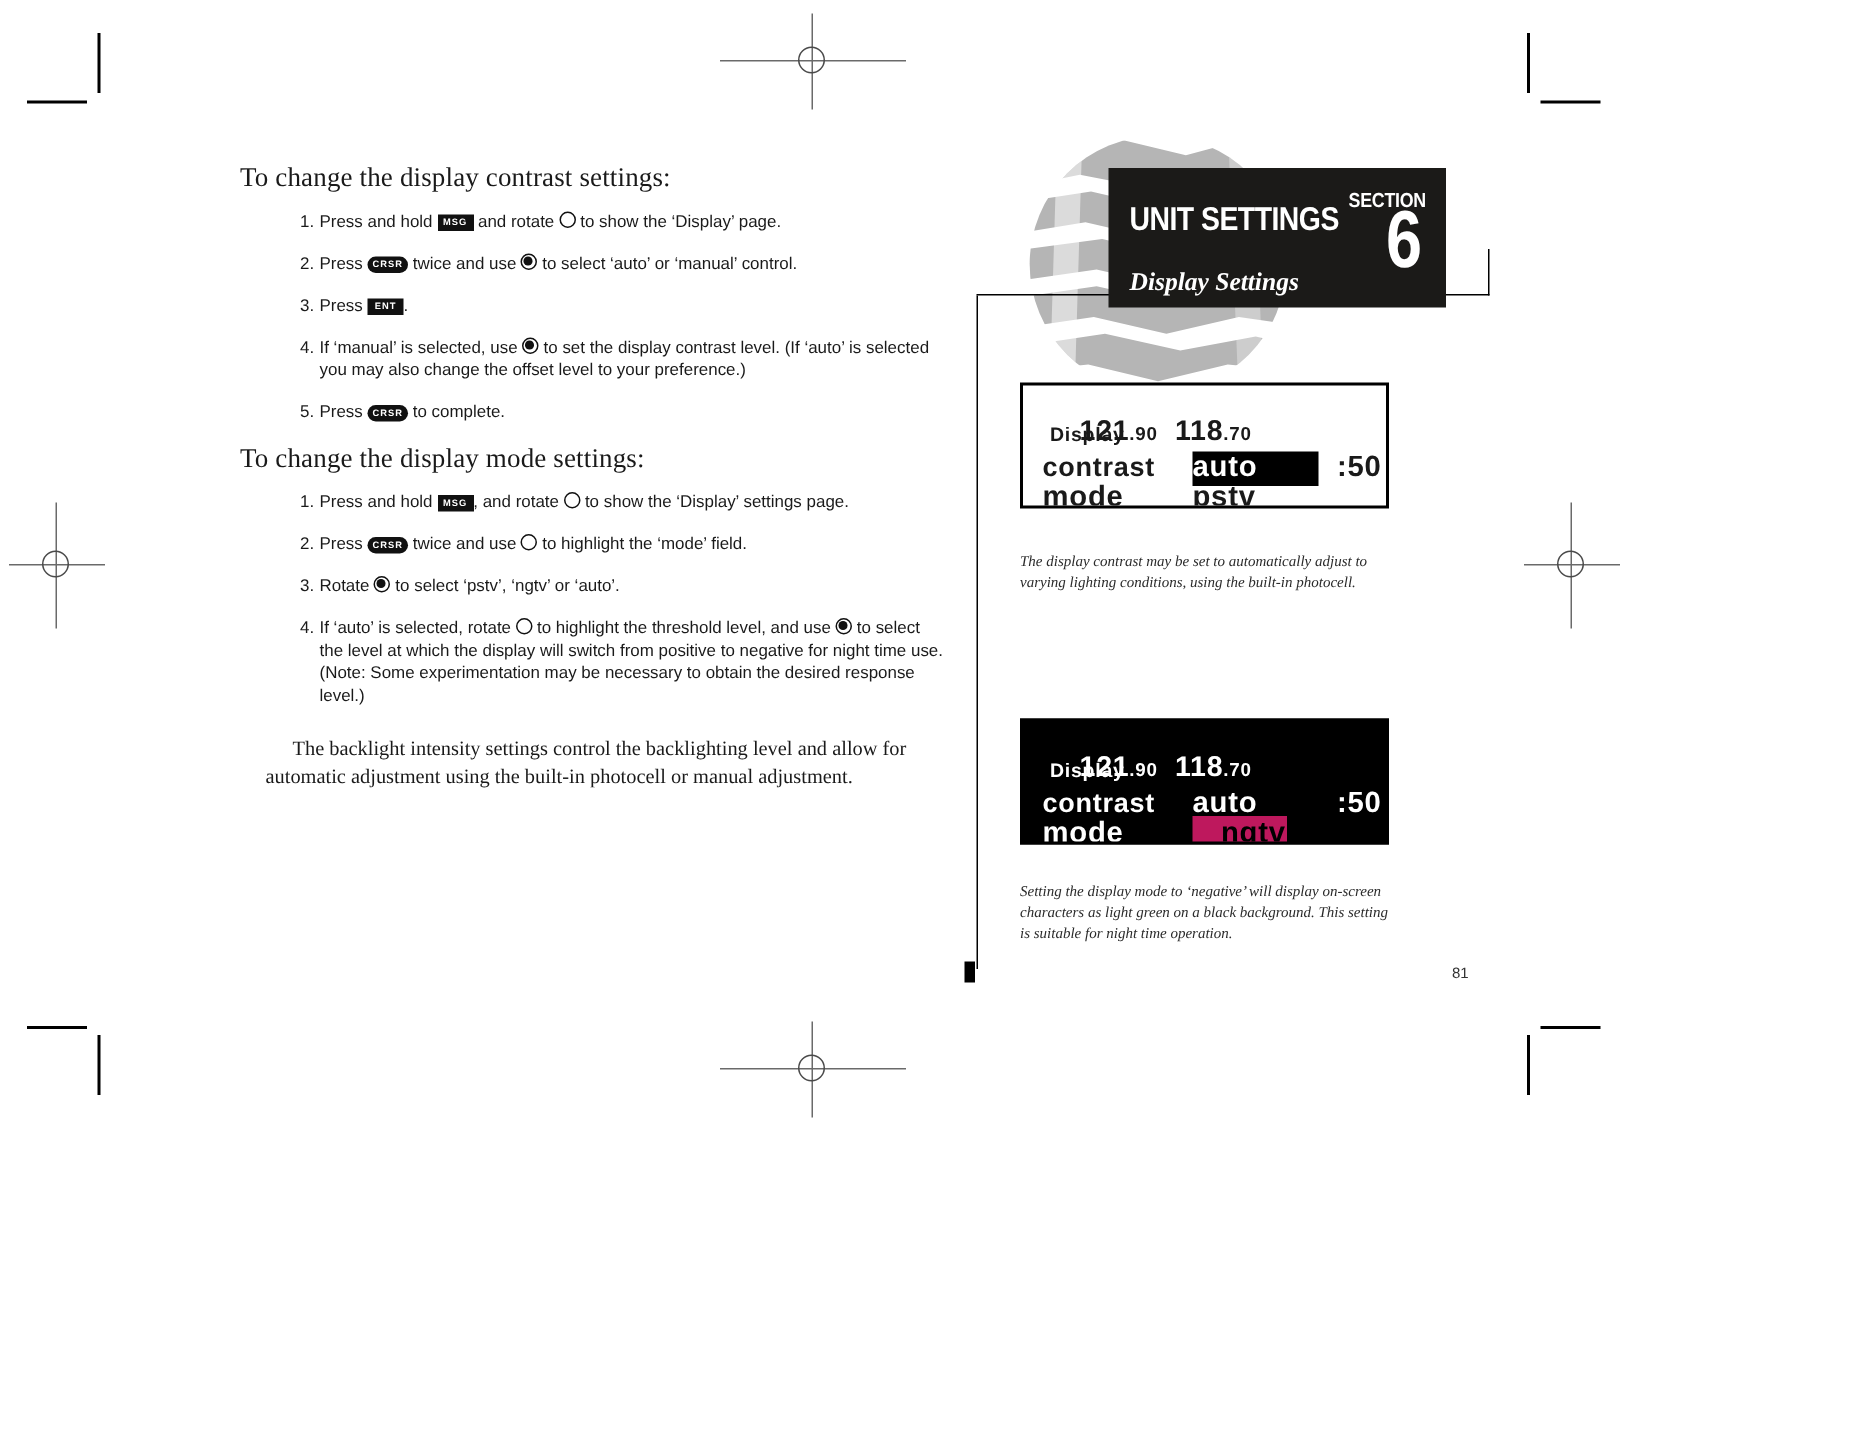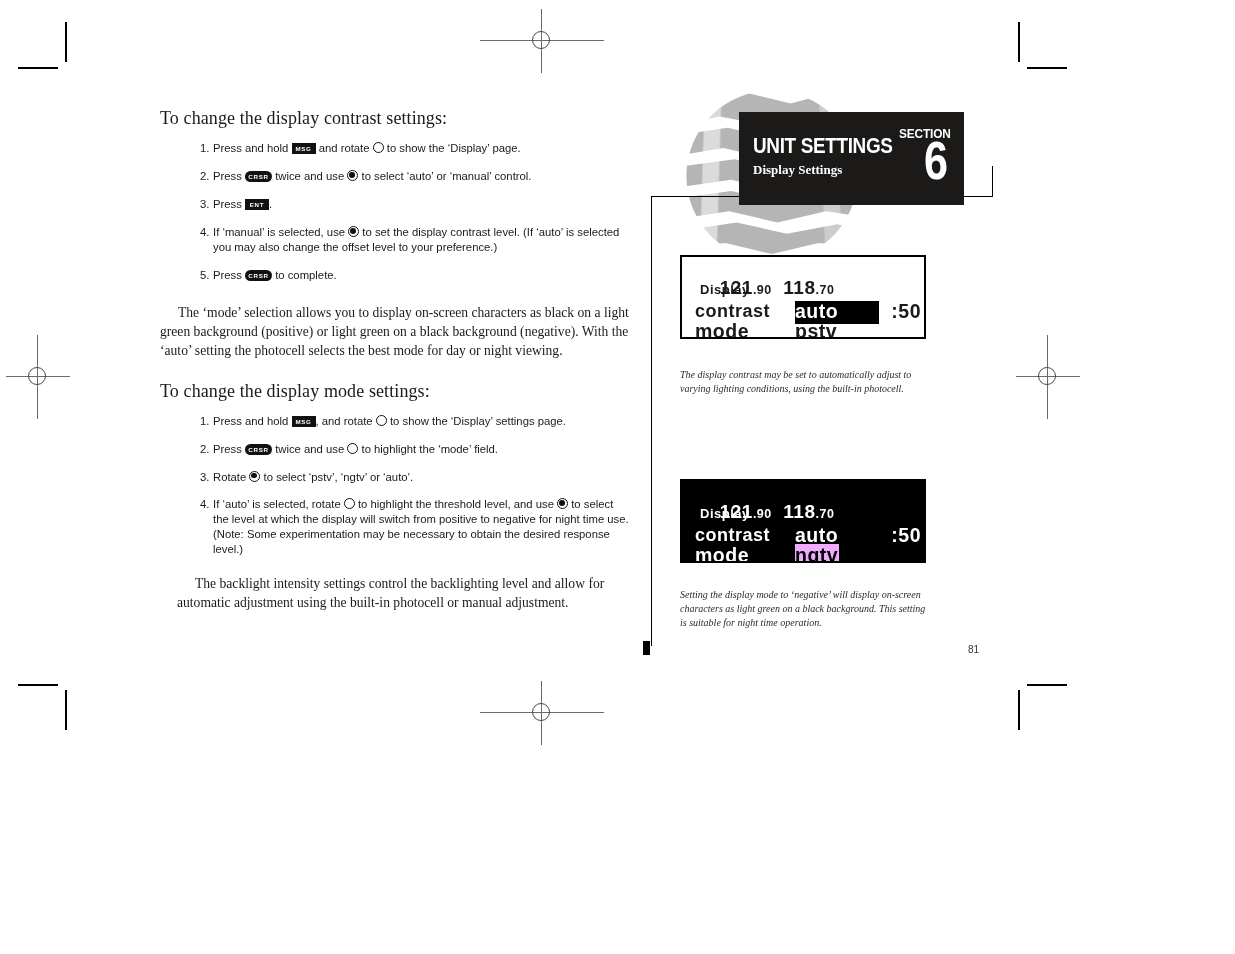--- a/index.html
+++ b/index.html
@@ -156,24 +156,25 @@
     font-family: "Liberation Sans Narrow", "Liberation Sans", sans-serif;
     font-weight: bold;
     font-size: 22px;
     letter-spacing: -0.4px;
     transform: scaleX(0.86);
     transform-origin: left center;
     white-space: nowrap;
   }
   .banner-sub {
     position: absolute;
-    left: 14px; top: 50px;
+    left: 14px; top: 66px;
     font-family: "Liberation Serif", serif;
-    font-weight: bold;
-    font-size: 13px;
+    font-style: italic;
+    font-weight: bold;
+    font-size: 17px;
     white-space: nowrap;
   }
   .banner-section {
     position: absolute;
     right: 13px; top: 14px;
     font-family: "Liberation Sans Narrow", "Liberation Sans", sans-serif;
     font-weight: bold;
     font-size: 13.5px;
     letter-spacing: -0.2px;
     transform: scaleX(0.88);
@@ -243,22 +244,22 @@
     font-size: 19.5px;
     line-height: 21px;
     font-weight: bold;
     letter-spacing: 0.5px;
     white-space: pre;
   }
   .v-contrast { left: 113px; top: 44px; }
   .v-mode     { left: 113px; top: 64px; }
   .v-level    { right: 3px; top: 44px; }
   .hl-light {
-    background: #f0abfc; color: #000;
-    padding: 0 1px 2px 0;
+    background: #be185d; color: #000;
+    padding: 0 1px 2px 19px;
   }
   .hl-box-dark {
     display: inline-block;
     background: #000; color: #fff;
     width: 84px;
     padding-bottom: 2px;
   }
 
   
   .caption {
@@ -334,21 +335,20 @@
         <div class="step">
           <span class="step-num">4.</span>
           <span class="step-body">If ‘manual’ is selected, use <span class="knob-inner"></span> to set the display contrast level. (If ‘auto’ is selected you may also change the offset level to your preference.)</span>
         </div>
         <div class="step">
           <span class="step-num">5.</span>
           <span class="step-body">Press <span class="key pill">CRSR</span> to complete.</span>
         </div>
       </div>
 
-    <p class="para">The ‘mode’ selection allows you to display on-screen characters as black on a light green background (positive) or light green on a black background (negative).  With the ‘auto’ setting the photocell selects the best mode for day or night viewing.</p>
 
     <p class="heading">To change the display mode settings:</p>
     <div class="steps" id="mode-steps">
         <div class="step">
           <span class="step-num">1.</span>
           <span class="step-body">Press and hold <span class="key">MSG</span>, and rotate <span class="knob-outer"></span> to show the ‘Display’ settings page.</span>
         </div>
         <div class="step">
           <span class="step-num">2.</span>
           <span class="step-body">Press <span class="key pill">CRSR</span> twice and use <span class="knob-outer"></span> to highlight the ‘mode’ field.</span>

